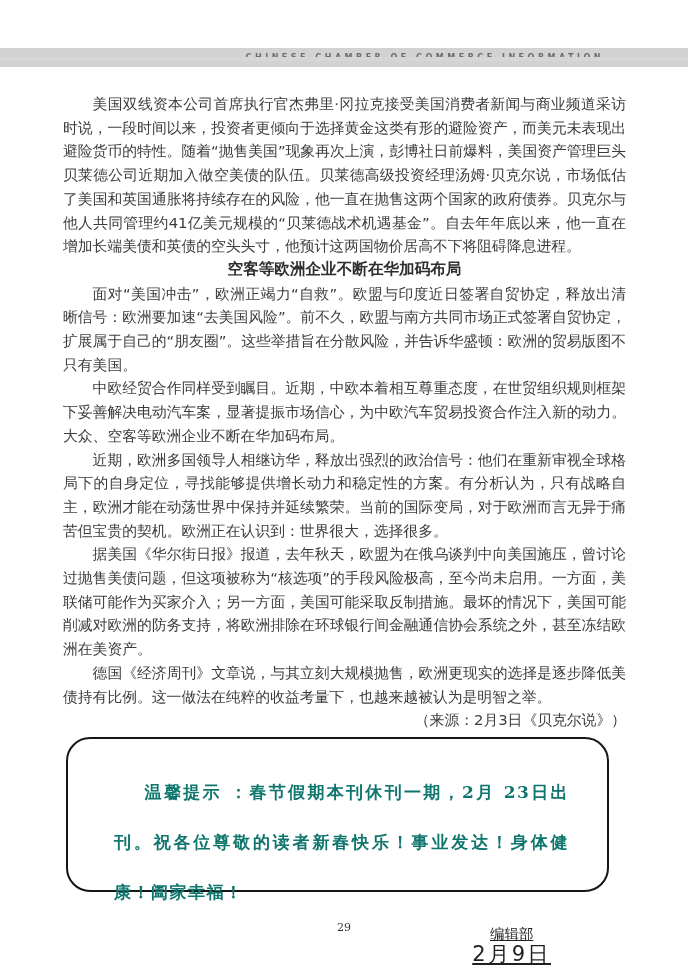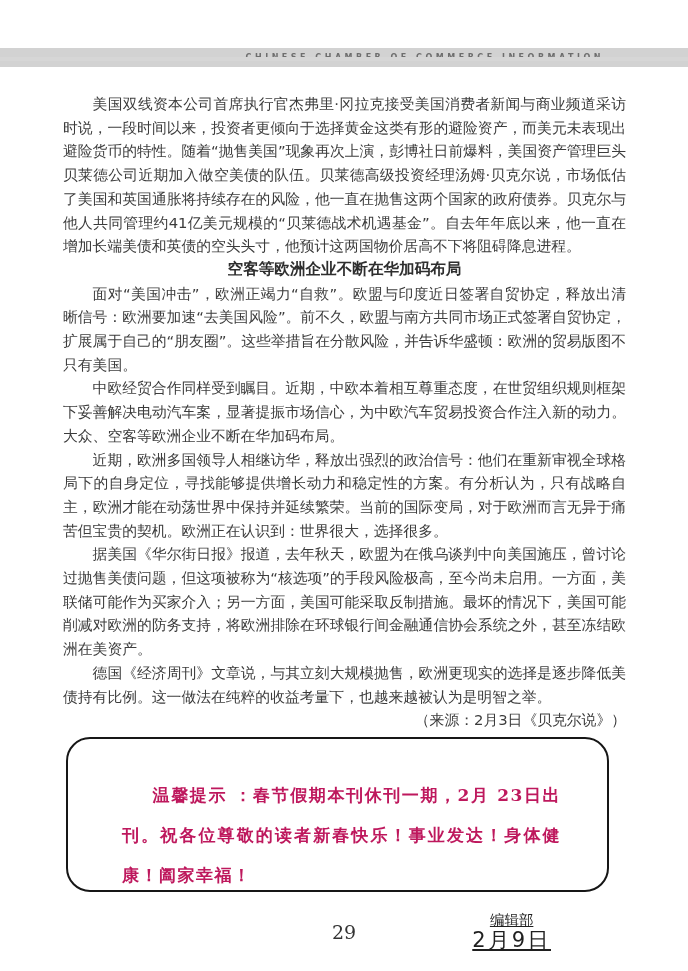--- a/index.html
+++ b/index.html
@@ -33,37 +33,37 @@
   }
   .source-line { text-indent:0 !important; text-align:right; }
 
   
   .notice-box {
     position:absolute; top:737px; left:66px; width:543px; height:155px;
     box-sizing:border-box; border:2.5px solid #161616; border-radius:24px;
     padding:20px 30px 8px 38px; background:#ffffff;
   }
   .notice-text {
-    margin:16px; font-family:"DejaVu Serif", serif; font-weight:bold;
-    font-size:17px; line-height:40px; letter-spacing:1.5px;
-    text-indent:1.8em; color:#be185d; text-align:justify;
+    margin:8px; font-family:"DejaVu Serif", serif; font-weight:bold;
+    font-size:17px; line-height:50px; letter-spacing:1.5px;
+    text-indent:1.8em; color:#0f766e; text-align:justify;
   }
   .notice-sign { text-align:right; margin-top:3px; margin-right:26px; }
   .notice-sign-inner {
     display:inline-block; text-align:center; color:#1f1f1f;
     font-family:"DejaVu Sans", sans-serif;
     text-decoration:underline;
   }
   .sig-name { font-size:14.5px; line-height:19px; }
   .sig-date { font-size:21px; line-height:20px; letter-spacing:2.5px; }
 
   
   .page-number {
     position:absolute; top:921px; left:0; width:688px; text-align:center;
-    font-family:"DejaVu Serif", serif; font-size:19px; color:#333333;
+    font-family:"DejaVu Serif", serif; font-size:11px; color:#333333;
   }
 </style>
 </head>
 <body>
 
 <div class="page">
 
   <div class="masthead-band">
     <span class="masthead-text">CHINESE CHAMBER OF COMMERCE INFORMATION</span>
   </div>

